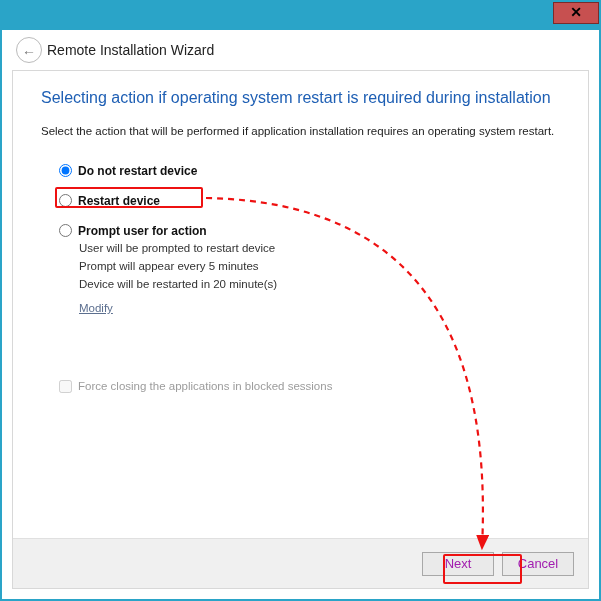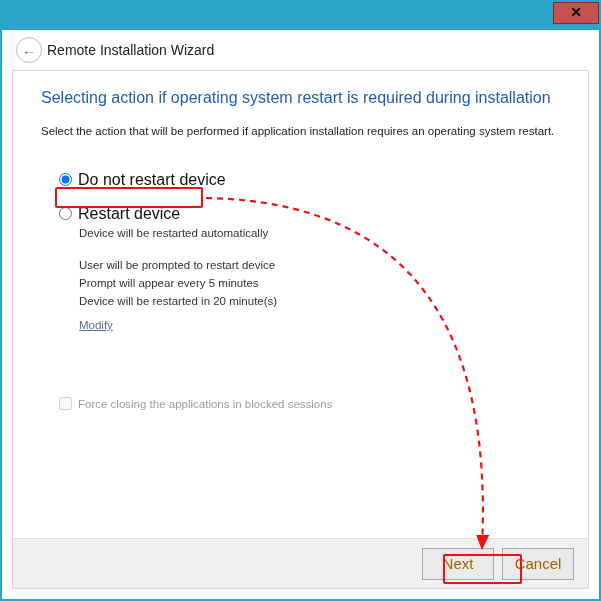--- a/index.html
+++ b/index.html
@@ -71,27 +71,27 @@
   .page-heading {
     color: #1e5fb4;
     font-size: 16px;
     font-weight: 400;
     margin-bottom: 16px;
   }
   .instr {
     font-size: 11.5px;
     color: #222;
     line-height: 1.45;
-    margin-bottom: 31px;
+    margin-bottom: 24px;
   }
   .opts { padding-left: 18px; }
   .opt-row { margin-bottom: 16px; }
   .radio-line { display: flex; align-items: center; }
   input[type=radio] { margin: 0 6px 0 0; }
-  .opt-label { font-size: 16px; font-weight: normal; color: #111; }
+  .opt-label { font-size: 12px; font-weight: bold; color: #111; }
   .opt-desc {
     font-size: 11.5px; color: #333;
     padding-left: 20px; line-height: 1.4; margin-top: 2px;
   }
   .modify-link {
     font-size: 11.5px; color: #5c6f8f;
     text-decoration: underline; cursor: pointer;
     padding-left: 20px; display: inline-block; margin-top: 10px;
   }
   .chk-row {
@@ -103,24 +103,24 @@
   .footer {
     position: absolute;
     left: 0; right: 0; bottom: 0;
     height: 50px;
     background: #f0f0f0;
     border-top: 1px solid #e0e0e0;
     display: flex; align-items: center; justify-content: flex-end;
     padding-right: 14px; gap: 8px;
   }
   .btn {
-    min-width: 72px; height: 32px;
+    min-width: 72px; height: 24px;
     background: #eaeaea;
     border: 1px solid #a8a8a8;
-    font-size: 15px; color: #a16207;
+    font-size: 13px; color: #a21caf;
     cursor: pointer;
   }
   .hl-box {
     position: absolute;
     border: 2px solid #e11;
     border-radius: 2px;
     pointer-events: none;
   }
   .hl-opt { top: 185px; left: 53px; width: 148px; height: 21px; }
   .hl-next { top: 552px; left: 441px; width: 79px; height: 30px; }
@@ -163,24 +163,27 @@
             <input type="radio" name="restart" checked="" style="">
             <span class="opt-label">Do not restart device</span>
           </label>
         </div>
 
         <div class="opt-row">
           <label class="radio-line">
             <input type="radio" name="restart" style="">
             <span class="opt-label">Restart device</span>
           </label>
-          <div class="opt-desc">Device will be restarted automatically</div>
         </div>
 
         <div class="opt-row">
+          <label class="radio-line">
+            <input type="radio" name="restart" style="">
+            <span class="opt-label">Prompt user for action</span>
+          </label>
           <div class="opt-desc">User will be prompted to restart device</div>
           <div class="opt-desc">Prompt will appear every 5 minutes</div>
           <div class="opt-desc">Device will be restarted in 20 minute(s)</div>
           <span class="modify-link">Modify</span>
         </div>
 
       </div>
 
       <div class="chk-row">
         <input type="checkbox" disabled="" style="">

